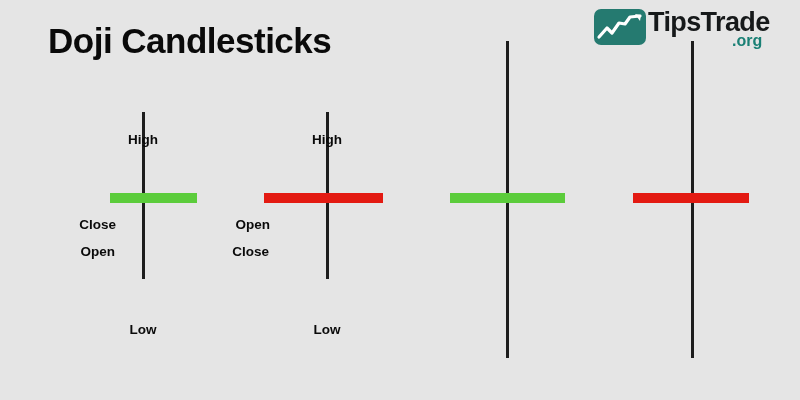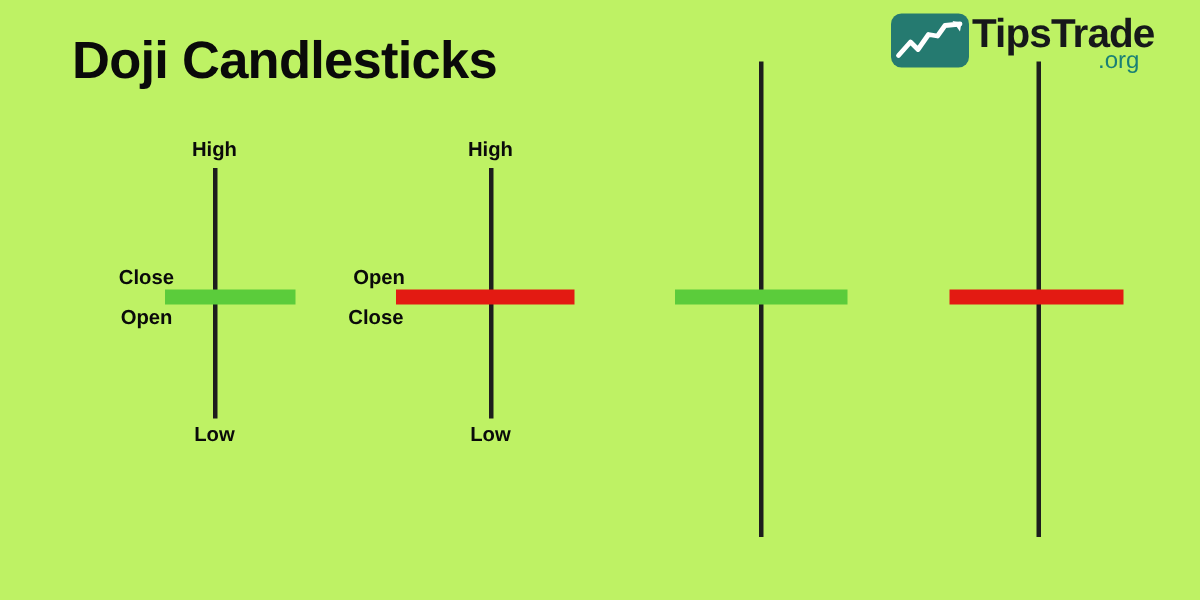--- a/index.html
+++ b/index.html
@@ -10,21 +10,21 @@
     width: 800px;
     height: 400px;
     background: #ffffff;
     font-family: "Liberation Sans", sans-serif;
     overflow: hidden;
   }
   #canvas {
     position: relative;
     width: 800px;
     height: 400px;
-    background: #bef264;
+    background: #e5e5e5;
   }
 
   
   #page-title {
     position: absolute;
     left: 48px;
     top: 20px;
     font-size: 35px;
     font-weight: bold;
     letter-spacing: -0.5px;
@@ -61,21 +61,21 @@
     letter-spacing: -0.6px;
     color: #16191a;
     line-height: 30px;
     white-space: nowrap;
   }
   #logo-tld {
     position: absolute;
     left: 138px;
     top: 26px;
     font-size: 16px;
-    font-weight: normal;
+    font-weight: bold;
     color: #1a8075;
     line-height: 18px;
     white-space: nowrap;
   }
 
   
   .candle {
     position: absolute;
     top: 0;
     height: 400px;
@@ -92,20 +92,21 @@
     height: 10px;
     border-radius: 0px;
   }
   .lbl {
     position: absolute;
     font-size: 13.5px;
     font-weight: bold;
     color: #0a0a0a;
     line-height: 16px;
     white-space: nowrap;
+    margin-top: 40px;
   }
   .lbl-center {
     transform: translateX(-50%);
     text-align: center;
   }
   .lbl-right {
     transform: translateX(-100%);
     text-align: center;
   }
 </style>

